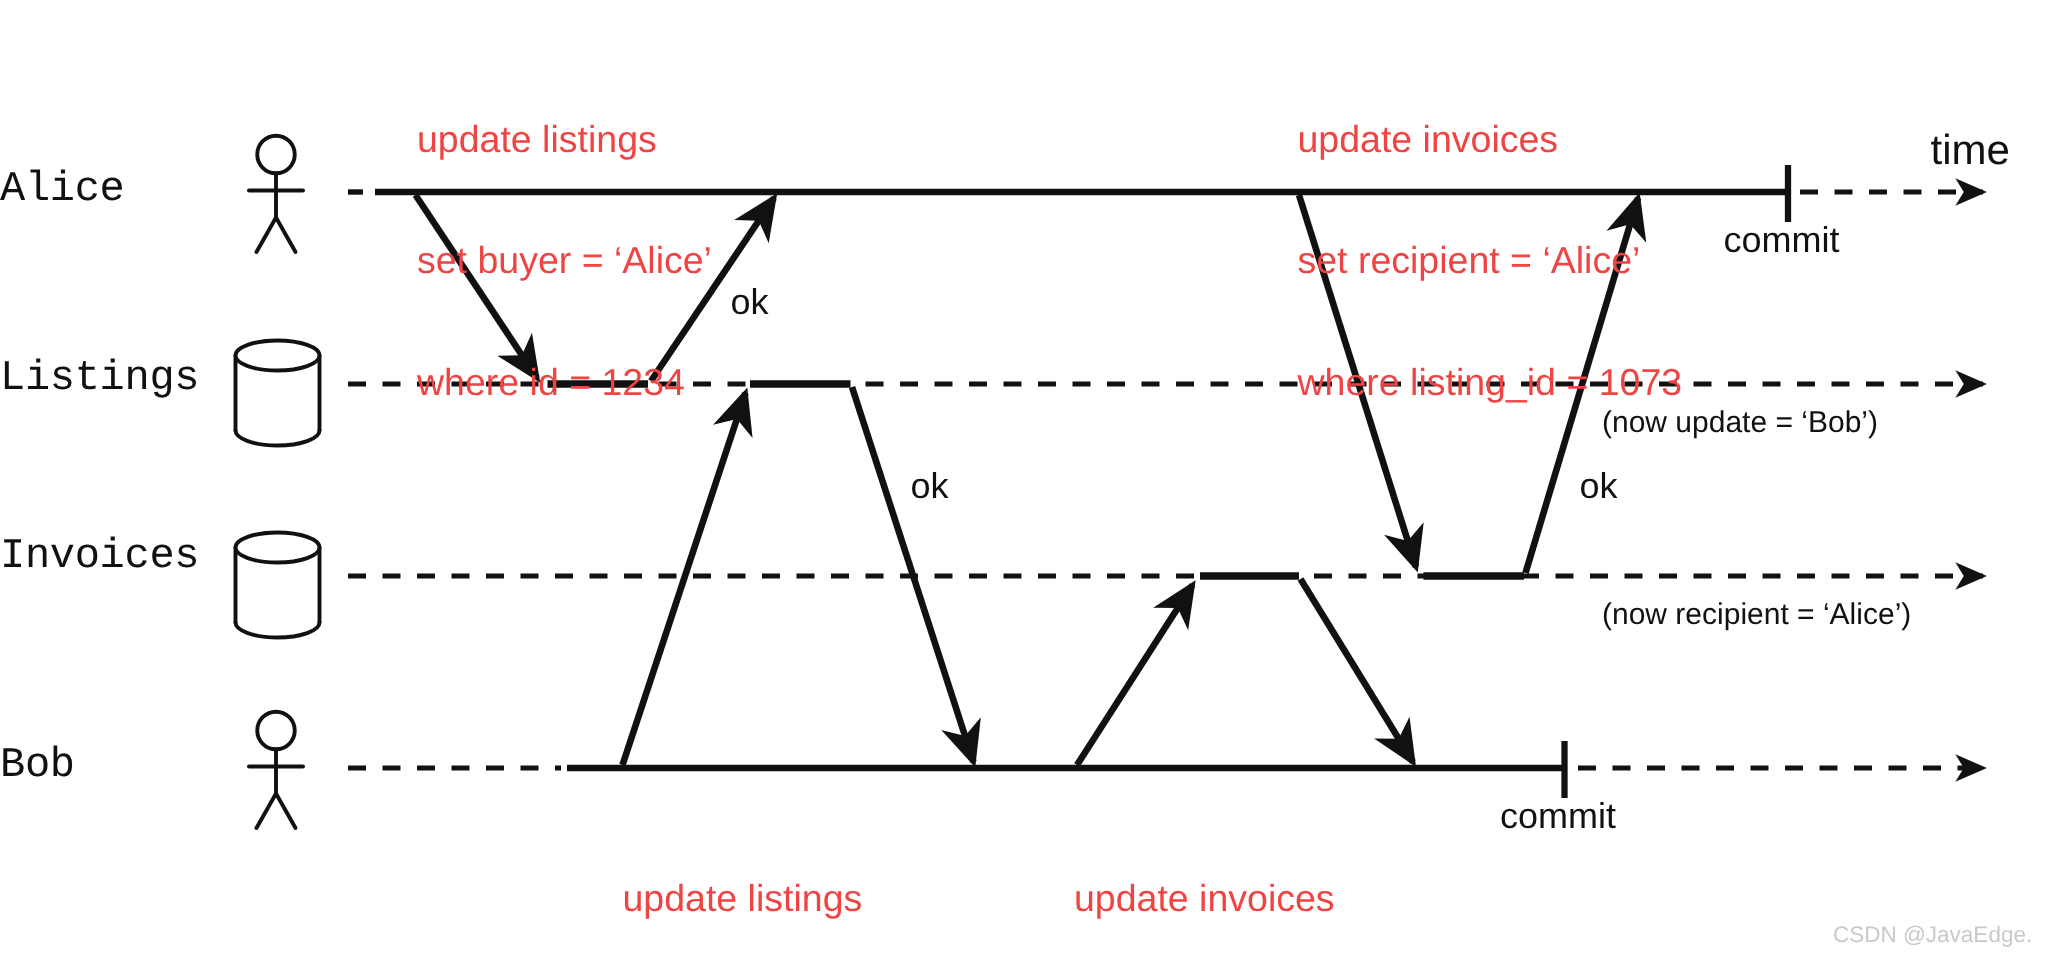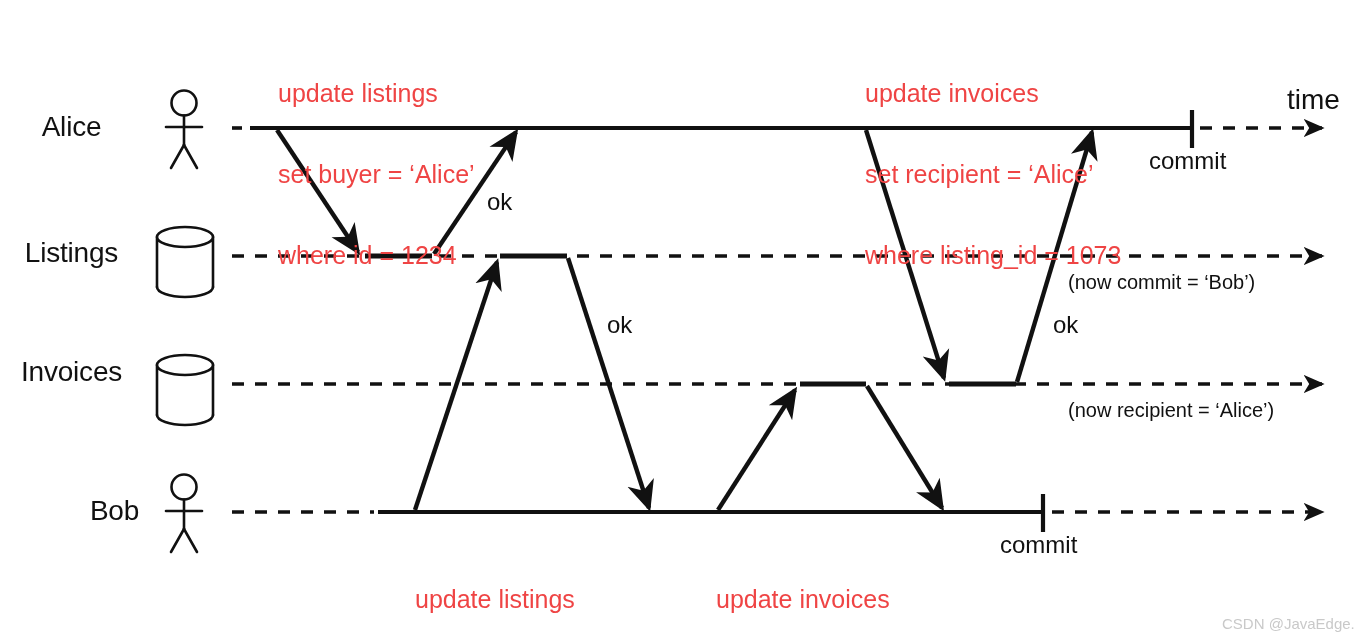--- a/index.html
+++ b/index.html
@@ -20,23 +20,23 @@
   }
   #diagram-svg {
     position: absolute;
     left: 0;
     top: 0;
     width: 1367px;
     height: 642px;
   }
   .lane-label {
     position: absolute;
-    text-align: center;
+    text-align: left;
     font-size: 28px;
-    font-family: Liberation Sans, sans-serif;
+    font-family: Liberation Mono, monospace;
     color: #111111;
     white-space: nowrap;
     letter-spacing: -0.2px;
   }
   .sql-block {
     position: absolute;
     font-size: 25px;
     line-height: 27px;
     font-family: "Liberation Sans", sans-serif;
     color: #ef4444;
@@ -171,21 +171,21 @@
     <line x1="867" y1="386" x2="942" y2="508" stroke="#111111" stroke-width="4.4" marker-end="url(#solidArrow)"></line>
 
     <line x1="866" y1="130" x2="944" y2="378" stroke="#111111" stroke-width="4.4" marker-end="url(#solidArrow)"></line>
 
     <line x1="1017" y1="382" x2="1092" y2="132" stroke="#111111" stroke-width="4.4" marker-end="url(#solidArrow)"></line>
   </svg>
 
   <div class="lane-label" style="left:0; top:111px; width:143px;">Alice</div>
   <div class="lane-label" style="left:0; top:237px; width:143px;">Listings</div>
   <div class="lane-label" style="left:0; top:356px; width:143px;">Invoices</div>
-  <div class="lane-label" style="left:0; top:495px; width:143px;margin-left:43px;">Bob</div>
+  <div class="lane-label" style="left:0; top:495px; width:143px;">Bob</div>
 
   <div class="time-label" style="left:1256px; top:84px;">time</div>
 
   <div class="sql-block" style="left:278px; top:26px;">
     <div>update listings</div>
     <div>set buyer = ‘Alice’</div>
     <div>where id = 1234</div>
   </div>
 
   <div class="sql-block" style="left:865px; top:26px;">
@@ -207,18 +207,18 @@
   </div>
 
   <div class="small-label" style="left:487px; top:188px;">ok</div>
   <div class="small-label" style="left:607px; top:311px;">ok</div>
   <div class="small-label" style="left:938px; top:436px;"></div>
   <div class="small-label" style="left:1053px; top:311px;">ok</div>
 
   <div class="small-label" style="left:1149px; top:147px;">commit</div>
   <div class="small-label" style="left:1000px; top:531px;">commit</div>
 
-  <div class="note-label" style="left:1068px; top:271px;">(now commit = ‘Bob’)</div>
+  <div class="note-label" style="left:1068px; top:271px;">(now update = ‘Bob’)</div>
   <div class="note-label" style="left:1068px; top:399px;">(now recipient = ‘Alice’)</div>
 
   <div class="watermark" style="left:1222px; top:615px;">CSDN @JavaEdge.</div>
 
 </div>
 
 </body></html>

